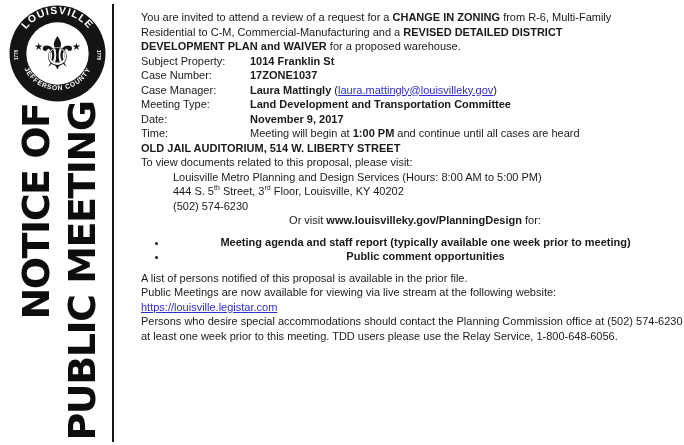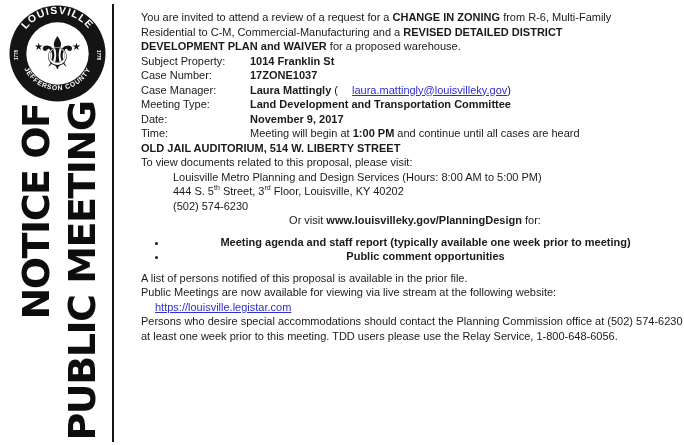--- a/index.html
+++ b/index.html
@@ -18,21 +18,21 @@
     text-align:right; color:#0d0d0d; white-space:nowrap;
   }
   .divider { position:absolute; left:112px; top:4px; width:2px; height:438px; background:#141414; }
   
   .content {
     position:absolute; left:141px; top:10px; width:548px;
     font-size:11px; line-height:14.5px;
   }
   .content p, .content div.blk { margin:0; }
   .b { font-weight:bold; }
-  a.link { color:var(--link,#2e2ecc); text-decoration:underline; cursor:pointer;margin-left:14px; }
+  a.link { color:var(--link,#2e2ecc); text-decoration:underline; cursor:pointer; }
   sup { font-size:7px; line-height:0; vertical-align:super; }
   .mb-intro { margin-bottom:15px; }
   .mb-case { margin-bottom:14.5px; }
   .mb-meeting { margin-bottom:31px; }
   .mb-docs { margin-bottom:7px; }
   .mb-site { margin-bottom:12.5px;text-align:center; }
   .mb-note { margin-bottom:8.5px; }
   .mb-stream { margin-bottom:9px; }
   .kv .row { display:flex;justify-content:center; }
   .kv .lbl { flex:0 0 109px; }

